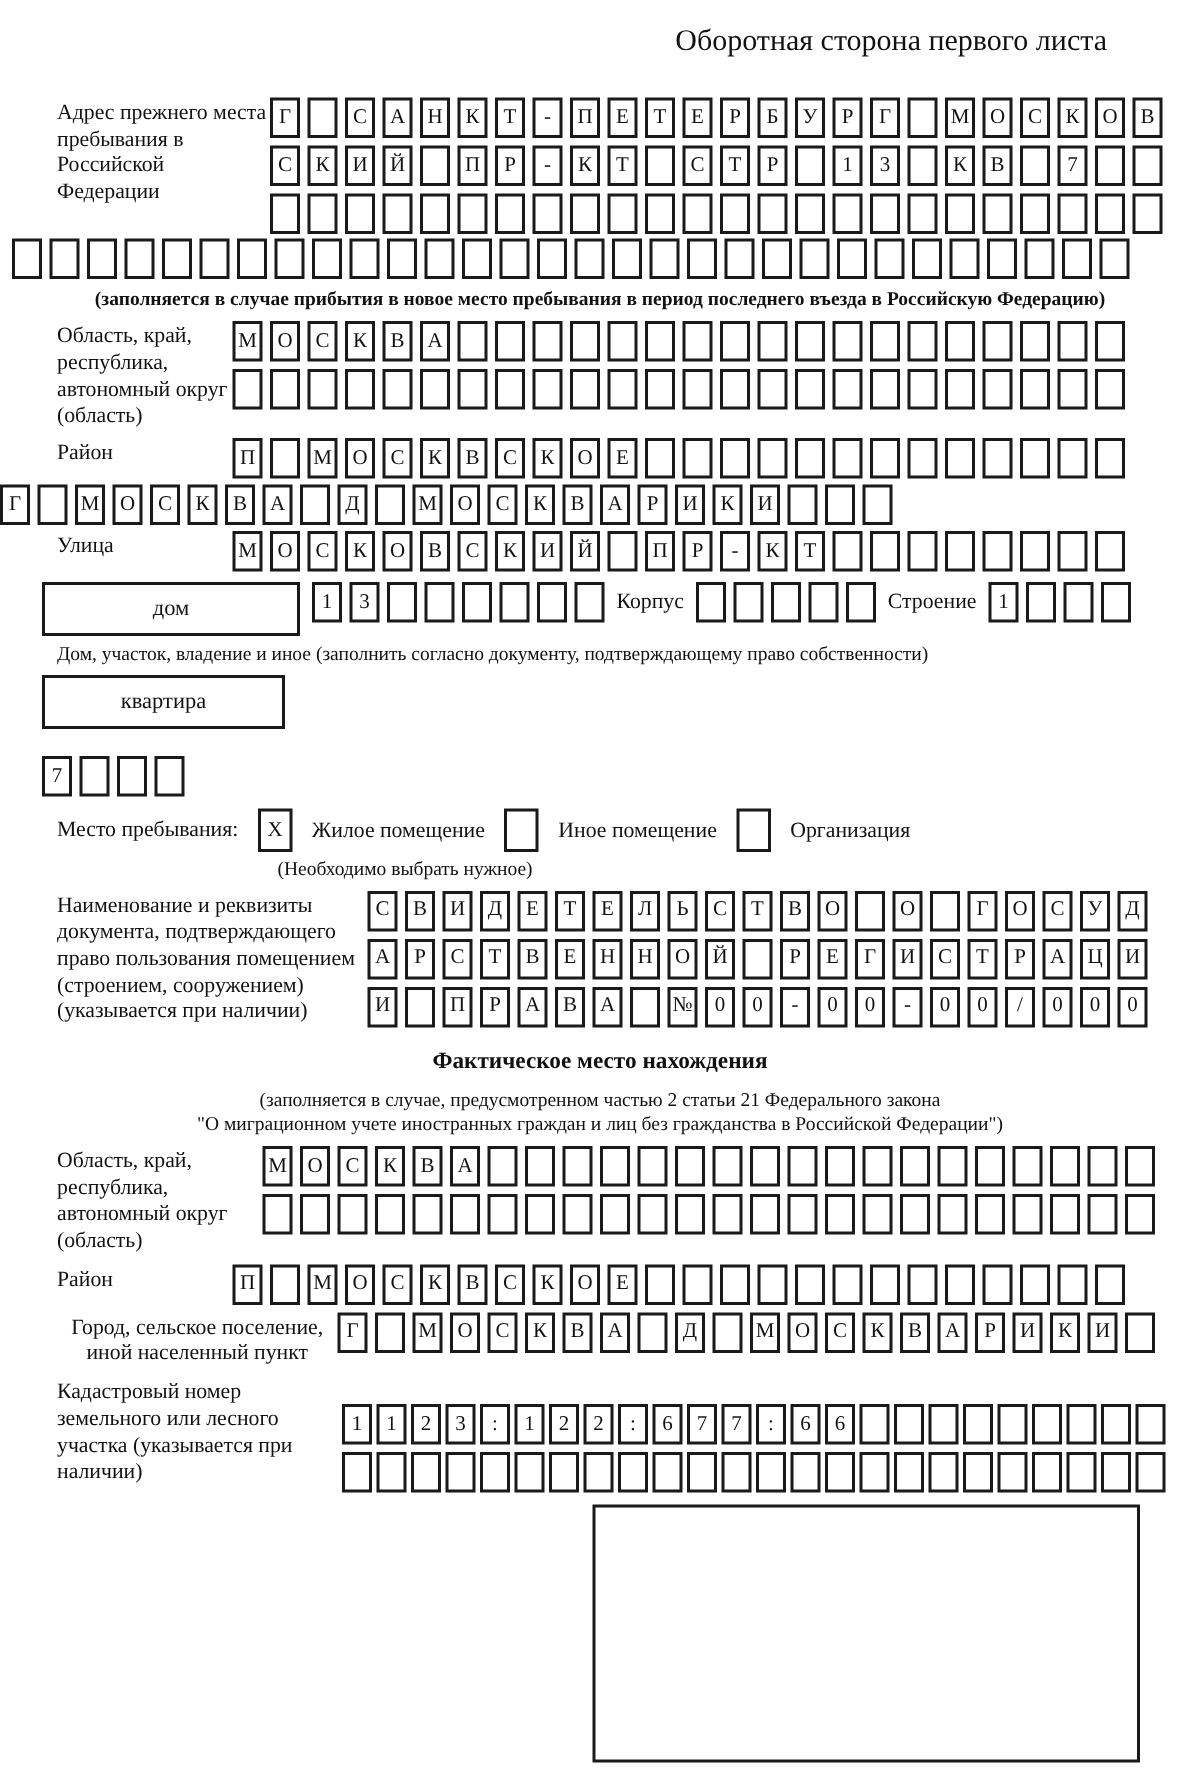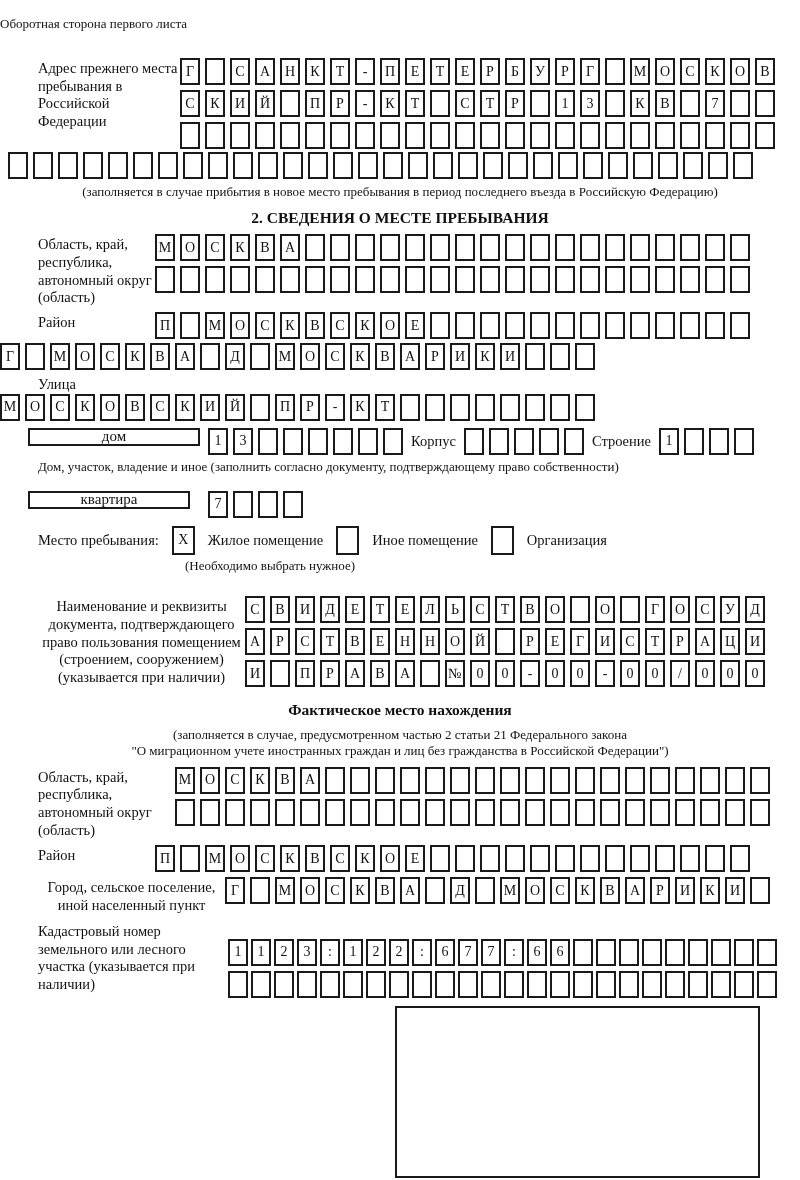--- a/index.html
+++ b/index.html
@@ -2,39 +2,39 @@
 <html><head>
 <meta charset="utf-8">
 <style>
   * { box-sizing: border-box; margin: 0; padding: 0; }
   html,body { background:#fff; }
   body {
     width: 800px; height: 1180px; margin: 0 auto;
     font-family: "Liberation Serif", "DejaVu Serif", serif;
     color: #111; font-size: 14.5px; position: relative; overflow: hidden;
   }
-  .hdr { margin: 16px 62px 0 0; font-size: 13px; }
+  .hdr { text-align: right; margin: 16px 62px 0 0; font-size: 20px; }
   .line { display: flex; align-items: flex-start; }
   .lbl { flex: 0 0 auto; line-height: 1.22; padding-top: 2px; }
   .ml38 { margin-left: 38px; }
   .cellcol { display: flex; flex-direction: column; gap: 5px; }
   .cells { display: flex; gap: 5px; }
   .cells.tight { gap: 3px; }
   .cell {
     width: 20px; height: 27px; flex: 0 0 auto;
     border: 2px solid #1a1a1a; display: flex; align-items: center; justify-content: center;
     font-size: 14px; background: #fff;
   }
   .cbox .cell { width: 23px; height: 29px; }
   .fullrow { margin: 3px 0 0 8px; }
   .note { font-size: 13px; line-height: 1.25; }
   .center { text-align: center; }
   .sect-title { text-align: center; font-weight: bold; font-size: 15.5px; margin-top: 9px; }
   .widebox {
-    border: 2px solid #1a1a1a; height: 18px; display: flex;
+    border: 2px solid #1a1a1a; height: 36px; display: flex;
     align-items: center; justify-content: center; font-size: 15px; flex: 0 0 auto;
   }
   .inl-lbl { padding-top: 5px; flex: 0 0 auto; }
   .stamp-box { border: 2px solid #1a1a1a; width: 365px; height: 172px; margin: 8px 0 0 395px; background:#fff; }
   .stamp-note { width: 410px; margin: 6px 0 0 372px; text-align: center; font-size: 13px; line-height: 1.35; }
   .mesto-line { align-items: center; gap: 13px; margin-top: 8px; }
   .opt-lbl { padding-top: 1px; }
 </style>
 </head>
 <body>
@@ -151,23 +151,22 @@
       <span class="cell"></span>
       <span class="cell"></span>
       <span class="cell"></span>
       <span class="cell"></span>
       <span class="cell"></span>
       <span class="cell"></span>
       <span class="cell"></span>
       <span class="cell"></span>
       <span class="cell"></span>
     </div>
-  <div class="note center" style="margin-top:5px;">(заполняется в случае прибытия в новое место пребывания в период последнего въезда в Российскую Федерацию)</div>
-
-  <div class="sect-title">2. СВЕДЕНИЯ О МЕСТЕ ПРЕБЫВАНИЯ</div>
+  <div class="note center" style="margin-top:5px;font-weight:bold;">(заполняется в случае прибытия в новое место пребывания в период последнего въезда в Российскую Федерацию)</div>
+
 
   <div class="line" style="margin-top:7px;">
     <div class="lbl ml38" style="width:117px;">Область, край, республика, автономный округ (область)</div>
     <div class="cellcol">
       <div class="cells">
           <span class="cell">М</span>
           <span class="cell">О</span>
           <span class="cell">С</span>
           <span class="cell">К</span>
           <span class="cell">В</span>
@@ -272,21 +271,21 @@
         <span class="cell">Р</span>
         <span class="cell">И</span>
         <span class="cell">К</span>
         <span class="cell">И</span>
         <span class="cell"></span>
         <span class="cell"></span>
         <span class="cell"></span>
       </div>
   </div>
 
-  <div class="line" style="margin-top:4px;flex-direction:column;">
+  <div class="line" style="margin-top:4px;">
     <div class="lbl ml38" style="width:117px;">Улица</div>
     <div class="cells">
         <span class="cell">М</span>
         <span class="cell">О</span>
         <span class="cell">С</span>
         <span class="cell">К</span>
         <span class="cell">О</span>
         <span class="cell">В</span>
         <span class="cell">С</span>
         <span class="cell">К</span>
@@ -332,21 +331,21 @@
     <div class="inl-lbl">Строение</div>
     <div class="cells">
         <span class="cell">1</span>
         <span class="cell"></span>
         <span class="cell"></span>
         <span class="cell"></span>
       </div>
   </div>
   <div class="note ml38" style="margin-top:4px;">Дом, участок, владение и иное (заполнить согласно документу, подтверждающему право собственности)</div>
 
-  <div class="line" style="margin-top:16px; margin-left:28px; gap:18px;">
+  <div class="line" style="margin-top:6px; margin-left:28px; gap:18px;flex-direction:column;">
     <div class="widebox" style="width:162px;">квартира</div>
     <div class="cells">
         <span class="cell">7</span>
         <span class="cell"></span>
         <span class="cell"></span>
         <span class="cell"></span>
       </div>
   </div>
 
   <div class="line mesto-line ml38">
@@ -359,21 +358,21 @@
         <span class="cell"></span>
       </span>
     <span class="opt-lbl">Иное помещение</span>
     <span class="cells cbox">
         <span class="cell"></span>
       </span>
     <span class="opt-lbl">Организация</span>
   </div>
   <div class="note" style="margin-top:3px; margin-left:185px; width:320px; text-align:left;">(Необходимо выбрать нужное)</div>
 
-  <div class="line" style="margin-top:22px;text-align:center;">
+  <div class="line" style="margin-top:6px;">
     <div class="lbl ml38" style="width:207px;">Наименование и реквизиты документа, подтверждающего право пользования помещением (строением, сооружением) (указывается при наличии)</div>
     <div class="cellcol">
       <div class="cells">
           <span class="cell">С</span>
           <span class="cell">В</span>
           <span class="cell">И</span>
           <span class="cell">Д</span>
           <span class="cell">Е</span>
           <span class="cell">Т</span>
           <span class="cell">Е</span>

